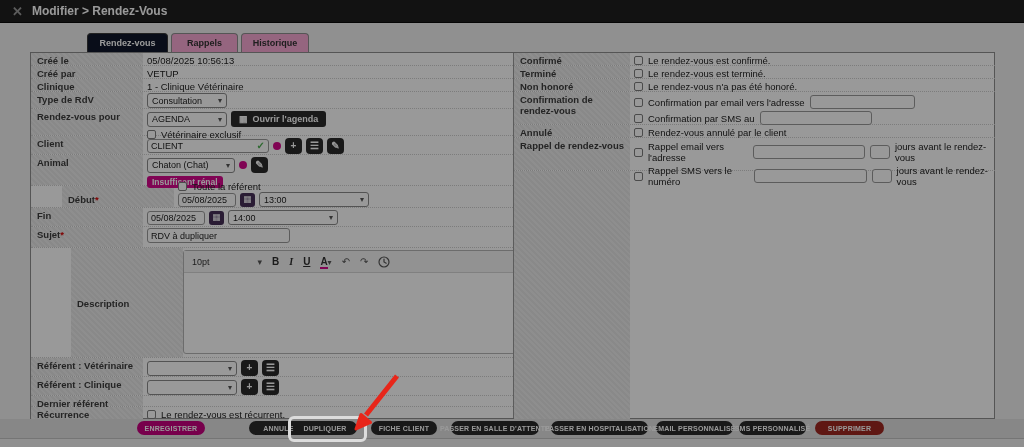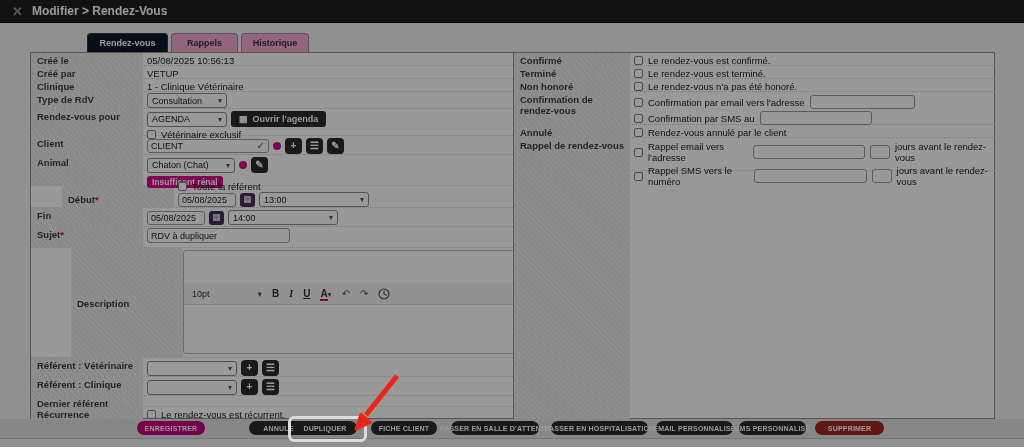--- a/index.html
+++ b/index.html
@@ -47,21 +47,21 @@
   .check{color:#4caf50;font-weight:bold;font-size:10px;}
   .badge{display:inline-block;background:#d6088c;color:#fff;font-size:8.5px;font-weight:bold;border-radius:3px;
          padding:1px 5px;margin-top:2px;}
   .darkbtn{display:inline-flex;align-items:center;gap:5px;background:#2b2b2b;color:#fff;border-radius:3px;height:16px;
            padding:0 8px;font-size:9px;font-weight:bold;vertical-align:middle;}
   .inline{display:flex;align-items:center;gap:4px;margin:1px 0;}
   
   #editor{position:absolute;left:0;top:2px;width:358px;height:104px;border:1px solid #b5b5b5;border-radius:3px;
           background:#fff;box-sizing:border-box;margin-left:0;}
   #editor .toolbar{height:21px;border-bottom:1px solid #d5d5d5;background:#f4f4f4;display:flex;align-items:center;
-                   gap:10px;padding:0 8px;font-size:10px;color:#333;margin-top:32px;}
+                   gap:10px;padding:0 8px;font-size:10px;color:#333;}
   #editor .fsize{display:flex;align-items:center;gap:14px;width:70px;justify-content:space-between;font-size:9px;color:#333;}
   #editor .tbtn{font-weight:bold;color:#2e2e2e;}
   #editor .ital{font-style:italic;font-family:"Liberation Serif",serif;}
   #editor .und{text-decoration:underline;}
   #editor .fcolor{border-bottom:2px solid #d6088c;line-height:1;font-weight:bold;}
   #editor .arrowg{color:#555;font-weight:normal;}
   
   #footer{position:absolute;left:0;top:419px;width:1024px;height:19px;background:#e2e2e2;border-bottom:1px solid #c4c4c4;}
   .fbtn{position:absolute;top:2px;height:14px;border-radius:8px;color:#fff;font-size:7px;font-weight:bold;
         display:flex;align-items:center;justify-content:center;white-space:nowrap;letter-spacing:.2px;}

